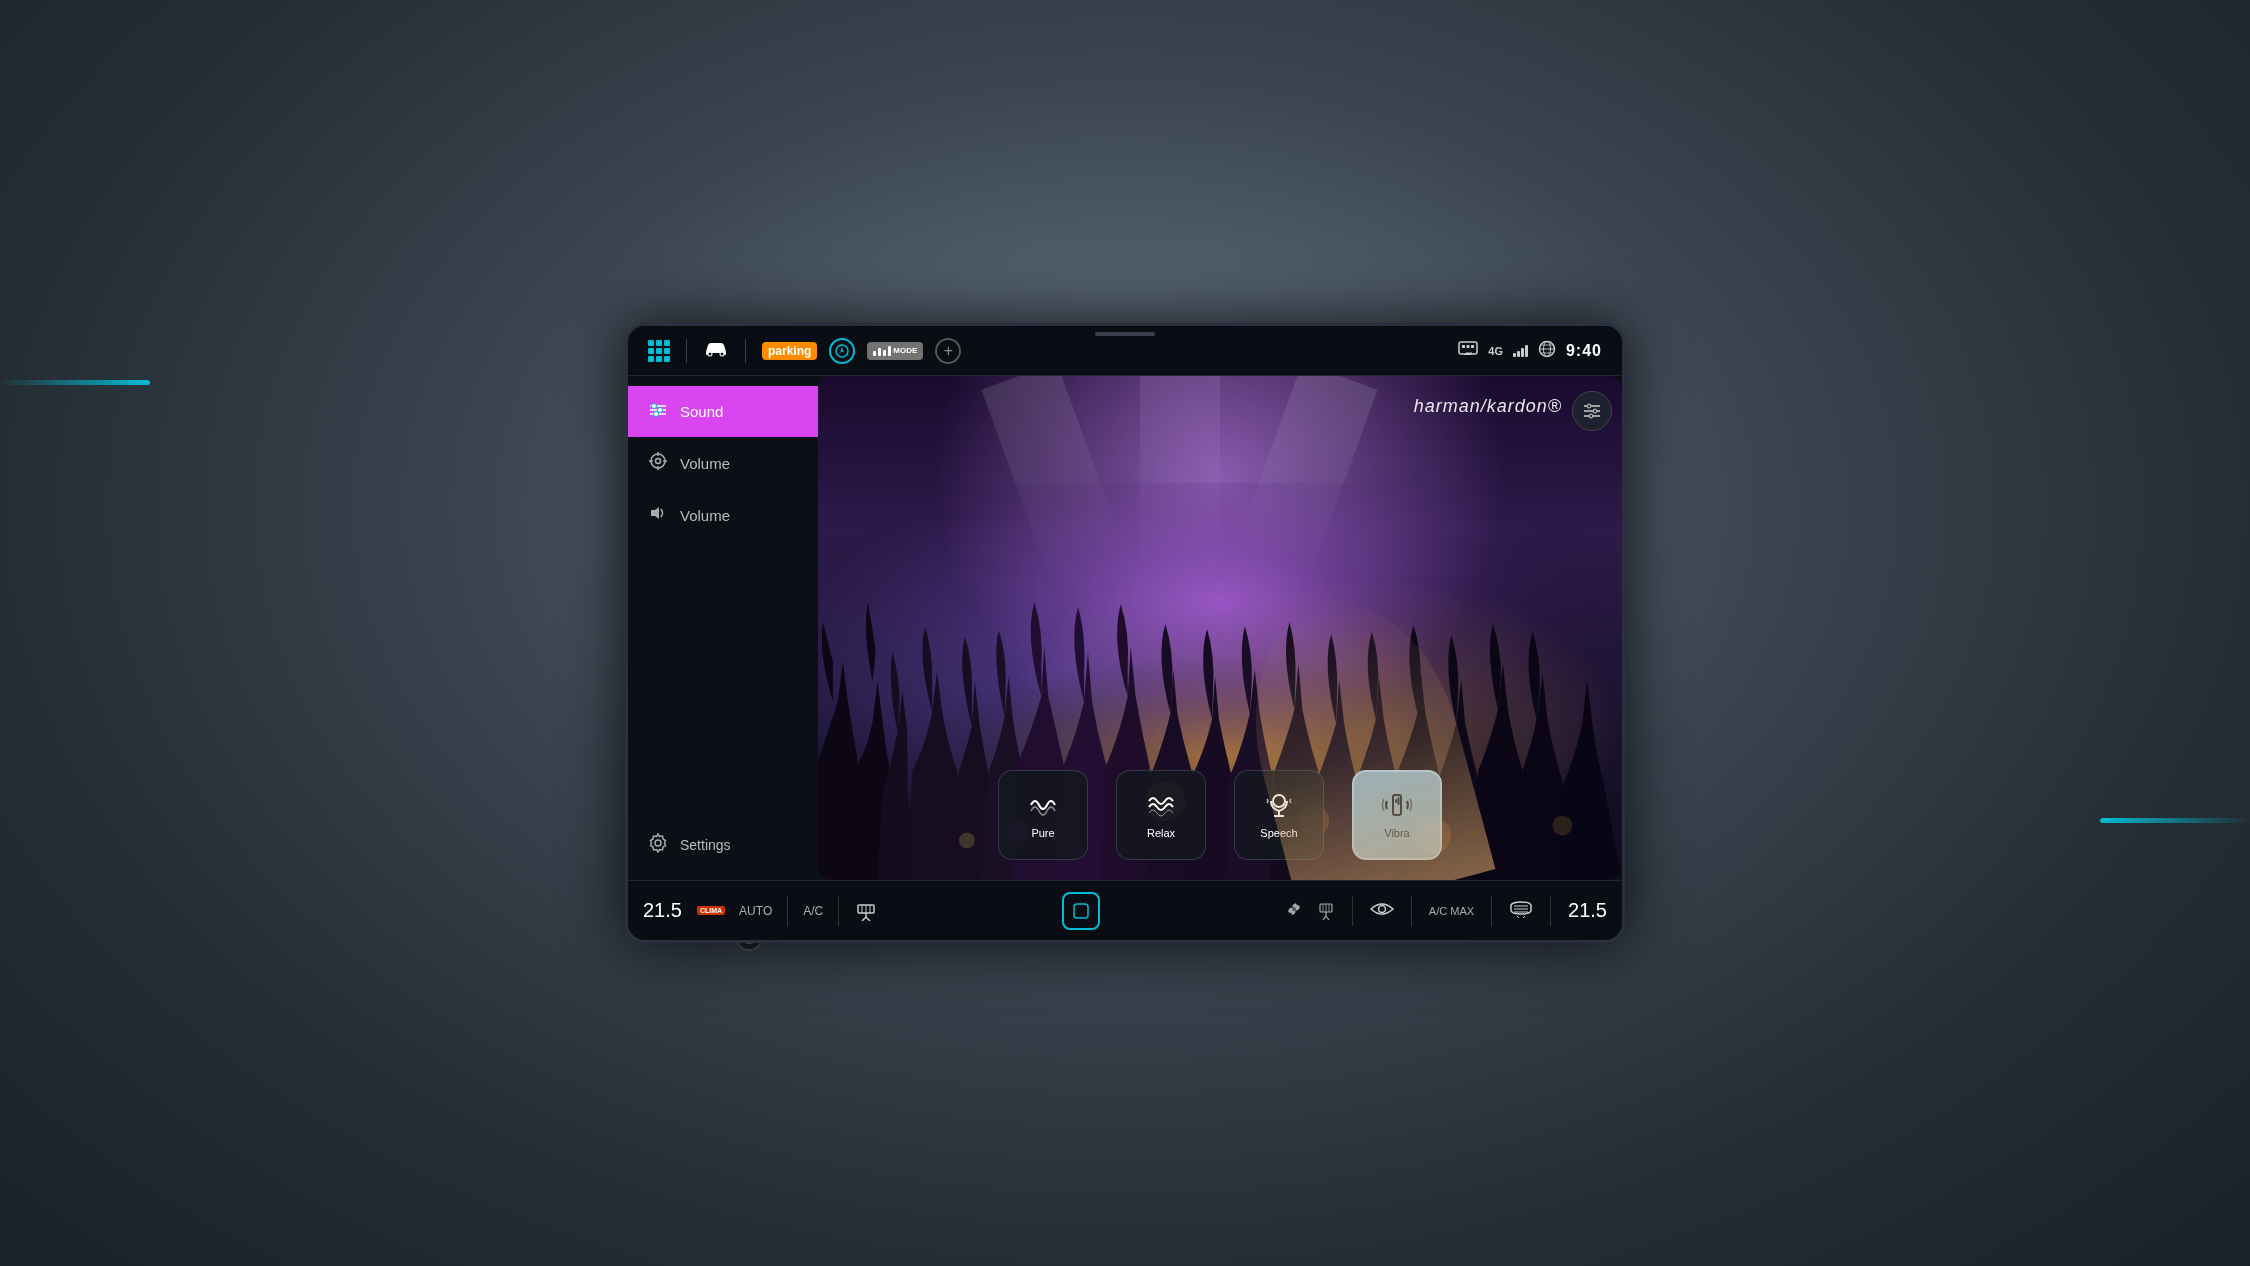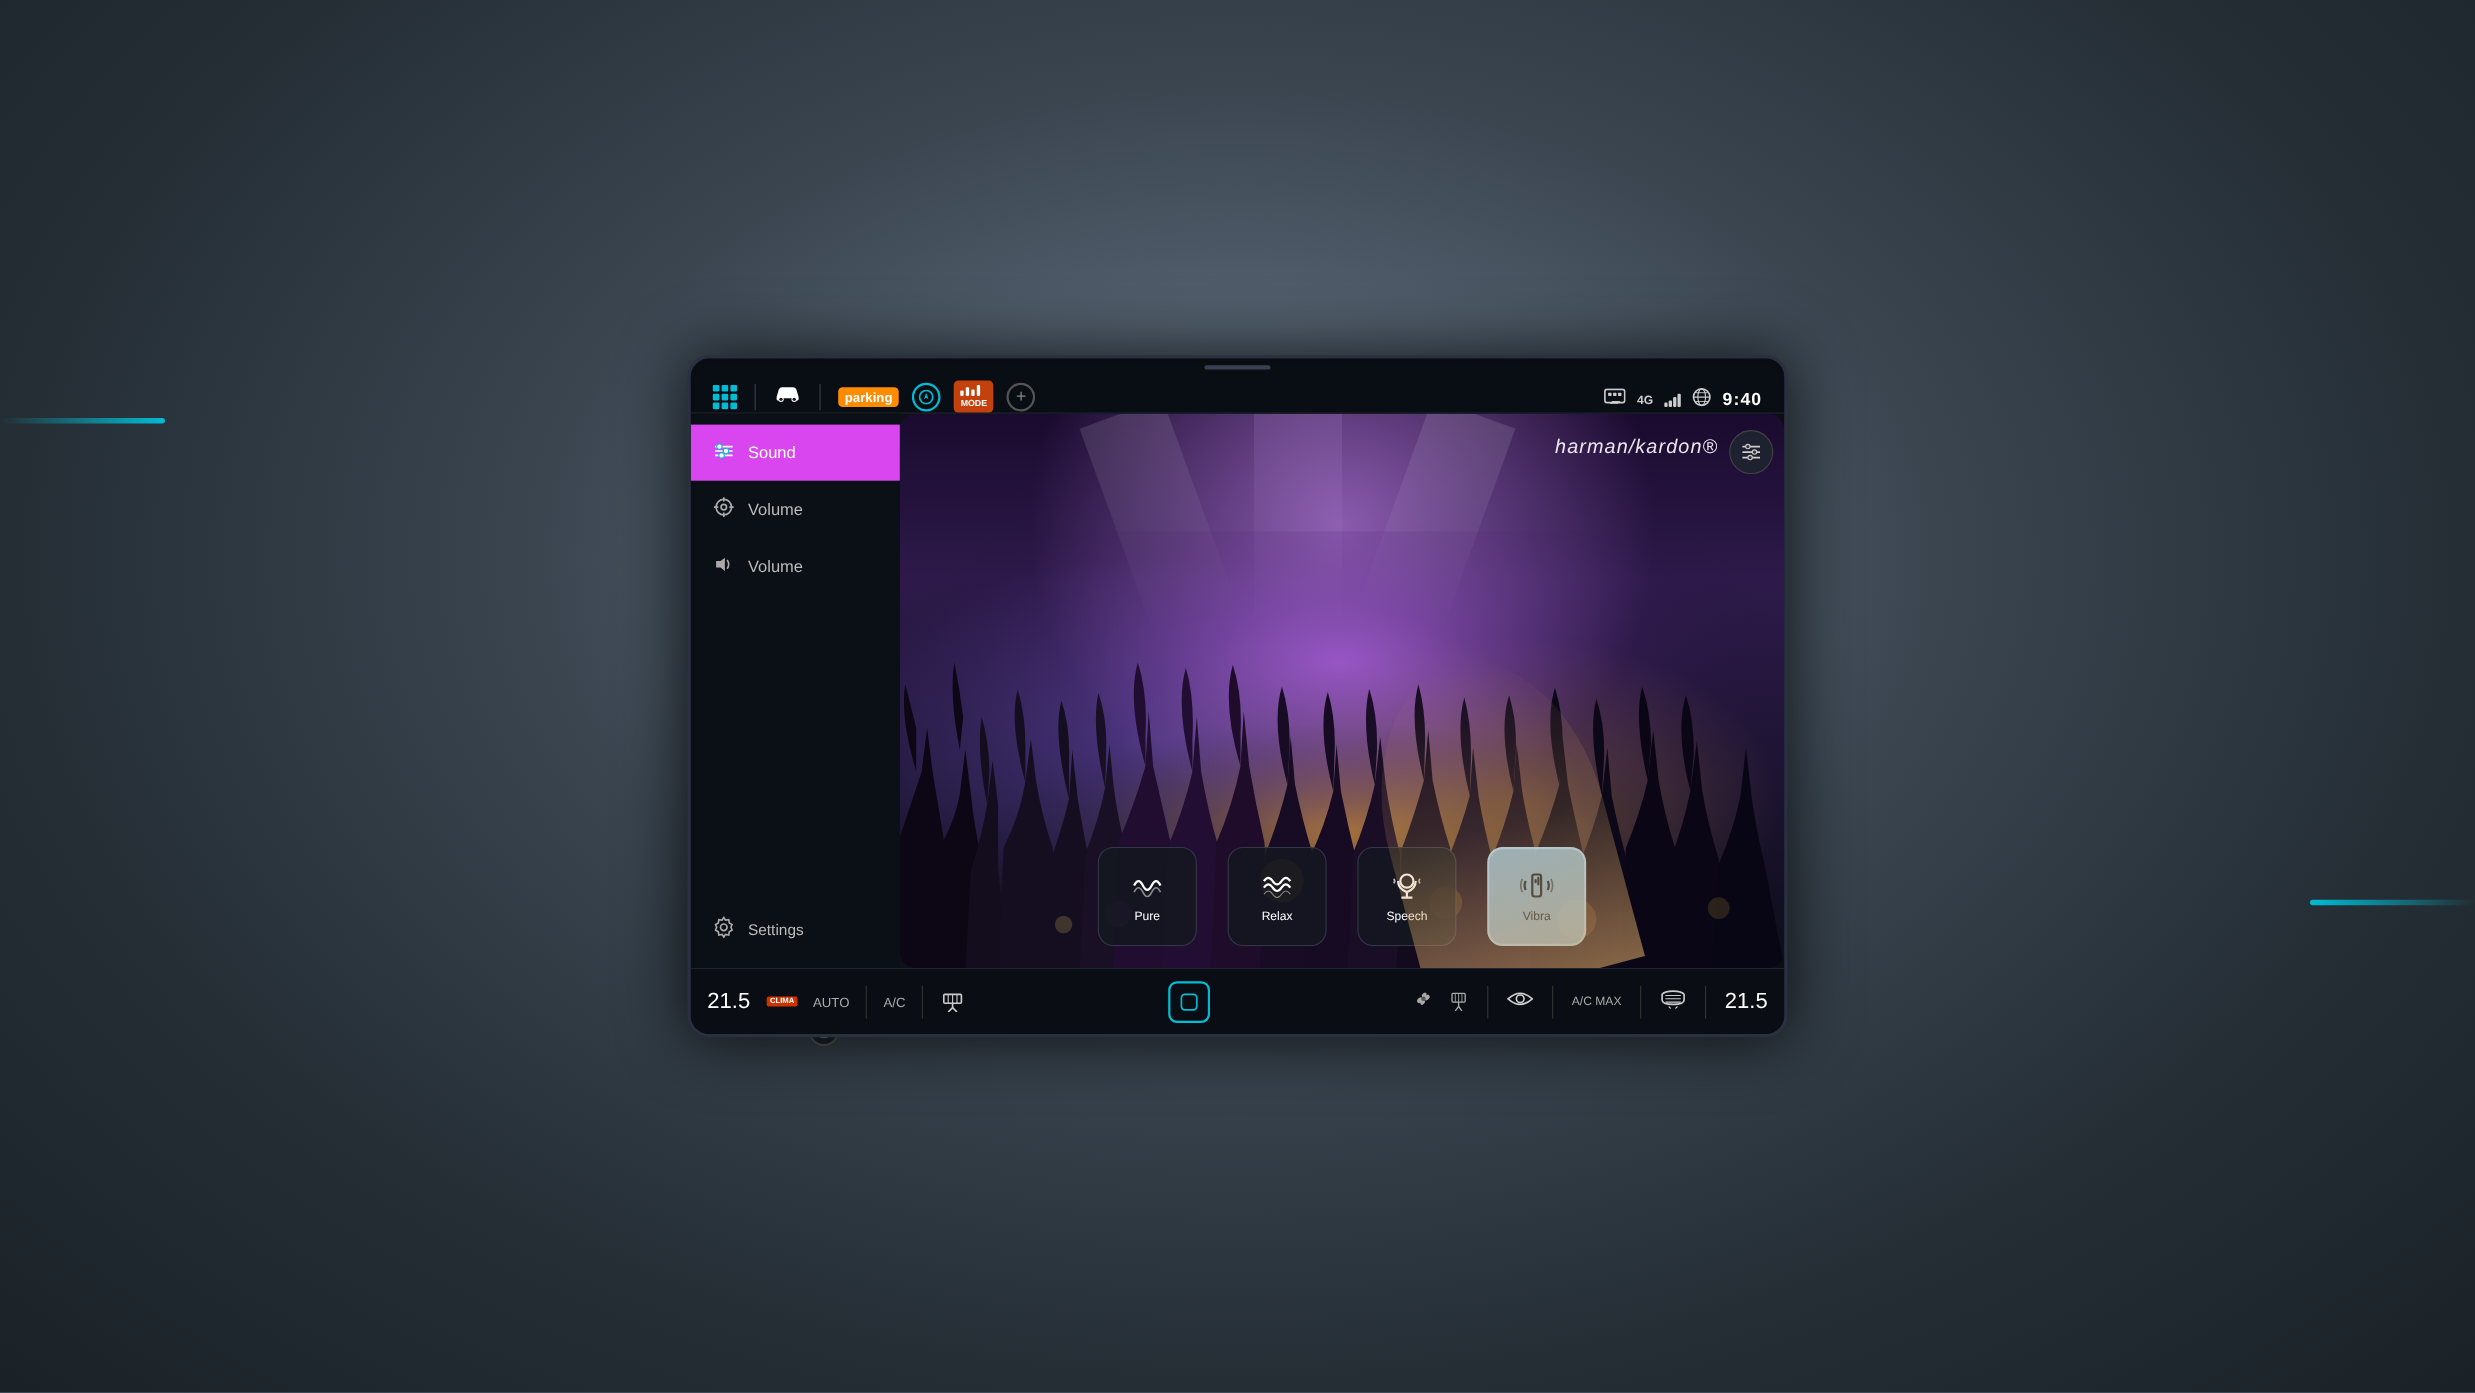--- a/index.html
+++ b/index.html
@@ -71,21 +71,21 @@
 
     
     .status-bar {
       position: absolute;
       top: 0;
       left: 0;
       right: 0;
       height: 50px;
       background: rgba(10, 14, 20, 0.95);
       display: flex;
-      align-items: flex-end;
+      align-items: center;
       padding: 0 20px;
       z-index: 15;
       border-bottom: 1px solid #1e2530;
     }
 
     .status-left {
       display: flex;
       align-items: center;
       gap: 12px;
     }
@@ -448,21 +448,21 @@
 
       <div class="p-badge">parking</div>
 
       <div style="color:#00bcd4; border:2px solid #00bcd4; border-radius:50%; width:26px; height:26px; display:flex; align-items:center; justify-content:center;">
         <svg width="14" height="14" viewBox="0 0 14 14" fill="none">
           <circle cx="7" cy="7" r="6" stroke="#00bcd4" stroke-width="1.5"></circle>
           <path d="M7 3 L9 9 L7 7.5 L5 9 Z" fill="#00bcd4"></path>
         </svg>
       </div>
 
-      <div style="background:#c2410c; padding:4px 6px; border-radius:4px; display:flex; flex-direction:column; gap:2px; cursor:pointer;">
+      <div style="background:#737373; padding:4px 6px; border-radius:4px; display:flex; flex-direction:row; gap:2px; cursor:pointer;">
         <div style="display:flex; gap:2px; align-items:flex-end;">
           <div style="width:3px; height:5px; background:#fff; border-radius:1px;"></div>
           <div style="width:3px; height:8px; background:#fff; border-radius:1px;"></div>
           <div style="width:3px; height:6px; background:#fff; border-radius:1px;"></div>
           <div style="width:3px; height:10px; background:#fff; border-radius:1px;"></div>
         </div>
         <div style="color:#fff; font-size:8px; font-weight:bold; text-align:center;">MODE</div>
       </div>
 
       <div style="border:2px solid #555; border-radius:50%; width:26px; height:26px; display:flex; align-items:center; justify-content:center; cursor:pointer;">

